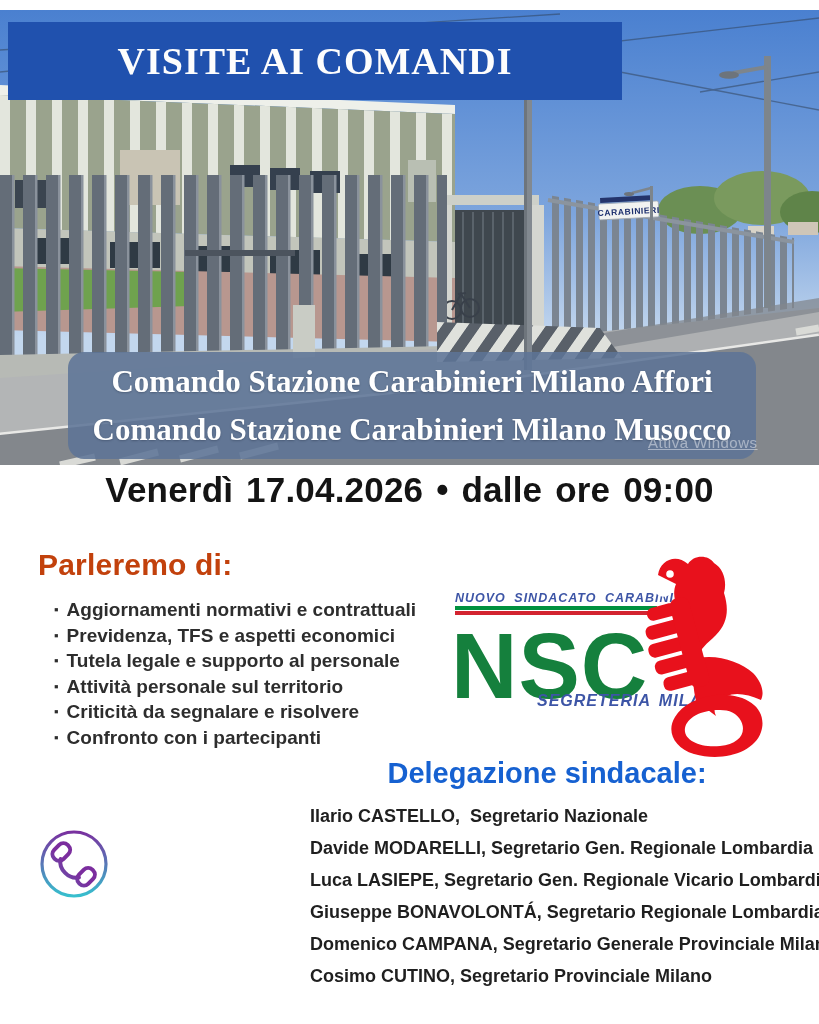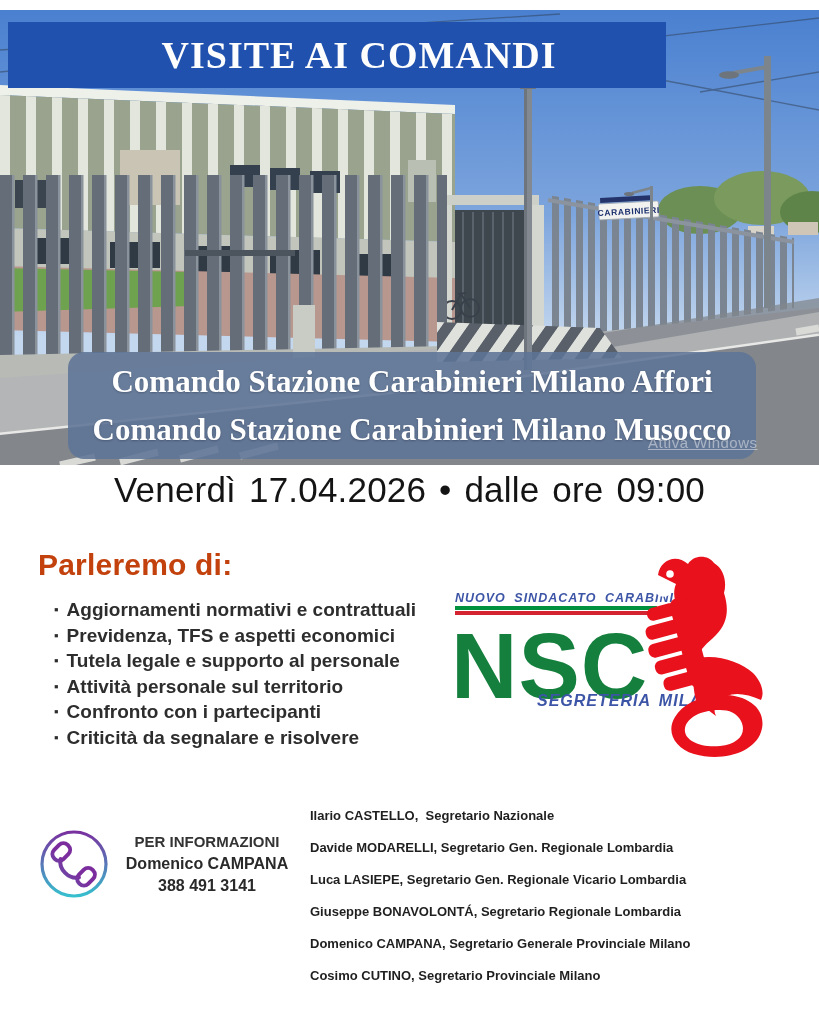--- a/index.html
+++ b/index.html
@@ -5,22 +5,22 @@
   html,body{margin:0;padding:0;background:#e8e8e8;}
   #canvas{
     position:relative;width:819px;height:1024px;background:#ffffff;
     font-family:"Liberation Sans",sans-serif;overflow:hidden;margin:0 auto;
   }
   
   .photo{position:absolute;left:0;top:10px;width:819px;height:455px;overflow:hidden;background:#9dbfe8;}
   .photo svg.scene{position:absolute;left:0;top:0;}
   
   .title-banner{
-    position:absolute;left:8px;top:22px;width:614px;height:66px;background:#2051ae;
-    display:flex;align-items:center;justify-content:center;z-index:5;padding-left:44px;
+    position:absolute;left:8px;top:22px;width:614px;height:78px;background:#2051ae;
+    display:flex;align-items:center;justify-content:center;z-index:5;
   }
   .title-banner span{
     color:#fdfdfd;font-family:"Liberation Serif",serif;font-weight:600;
     font-size:38px;letter-spacing:1px;
   }
   
   .photo-overlay{
     position:absolute;left:68px;top:342px;width:688px;height:107px;border-radius:16px;
     background:rgba(93,116,150,0.87);z-index:4;
     display:flex;flex-direction:column;justify-content:center;text-align:center;
@@ -29,21 +29,21 @@
     color:#fff;font-family:"Liberation Serif",serif;font-weight:700;font-size:31px;
     line-height:48px;text-shadow:0 1px 2px rgba(30,40,60,.35);white-space:nowrap;
   }
   .watermark{
     position:absolute;left:648px;top:424px;z-index:6;color:rgba(255,255,255,0.45);
     font-size:15px;letter-spacing:.5px;text-decoration:underline;
   }
   
   .date-line{
     position:absolute;left:0;top:470px;width:819px;text-align:center;
-    font-size:35px;font-weight:400;color:#141414;letter-spacing:.2px;word-spacing:3px;
+    font-size:35px;font-weight:700;color:#141414;letter-spacing:.2px;word-spacing:3px;
   }
   
   .topics{position:absolute;left:38px;top:548px;width:400px;}
   .topics h2{
     margin:0 0 10px 0;font-size:30px;font-weight:700;color:#c2410c;letter-spacing:.2px;
   }
   .topics ul{list-style:none;margin:16px;padding:0;}
   .topics li{
     font-size:19px;font-weight:700;color:#2d2d2d;line-height:23.5px;white-space:nowrap;
   }
@@ -67,21 +67,21 @@
     letter-spacing:1px;word-spacing:3px;white-space:nowrap;font-style:italic;
   }
   .creature{position:absolute;left:183px;top:4px;}
   
   .delegation-heading{
     position:absolute;left:300px;top:757px;width:494px;text-align:center;
     font-size:29px;font-weight:700;color:#1661d1;
   }
   .delegates{position:absolute;left:310px;top:800px;width:500px;}
   .delegates .member{
-    height:32px;line-height:32px;font-size:13px;font-weight:700;color:#1f1f1f;
+    height:32px;line-height:32px;font-size:18px;font-weight:700;color:#1f1f1f;
     white-space:pre;overflow:visible;
   }
   
   .contact{position:absolute;left:36px;top:826px;display:flex;align-items:center;}
   .contact .icon-wrap{width:76px;height:76px;}
   .contact .txt{width:178px;margin-left:6px;text-align:center;}
   .contact .l1{font-size:15px;font-weight:700;color:#333;line-height:22px;}
   .contact .l2{font-size:16px;font-weight:700;color:#2a2a2a;line-height:22px;}
   .contact .l3{font-size:16px;font-weight:700;color:#2a2a2a;line-height:22px;}
 </style>
@@ -239,22 +239,22 @@
 
   <div class="date-line">Venerdì 17.04.2026  •  dalle ore 09:00</div>
 
   <div class="topics">
     <h2>Parleremo di:</h2>
     <ul>
       <li>Aggiornamenti normativi e contrattuali</li>
       <li>Previdenza, TFS e aspetti economici</li>
       <li>Tutela legale e supporto al personale</li>
       <li>Attività personale sul territorio</li>
+      <li>Criticità da segnalare e risolvere</li>
       <li>Confronto con i partecipanti</li>
-      <li>Criticità da segnalare e risolvere</li>
     </ul>
   </div>
 
   <div class="logo">
     <div class="logo-top-text">NUOVO SINDACATO CARABINIERI</div>
     <div class="flag-stripes">
       <div class="g"></div>
         <div class="w"></div>
         <div class="r"></div>
     </div>
@@ -284,20 +284,21 @@
                  C46,199 38,182 47,168 C54,156 70,148 88,146 Z
                  M92,161 C72,161 59,169 57,179 C55,191 72,199 92,197
                  C111,195 119,184 113,172 C109,164 101,161 92,161 Z"></path>
       </g>
 
       <path d="M29,30 C23,34 23,43 32,47 C39,50 45,44 44,38 Z" fill="#ffffff"></path>
       <circle cx="42" cy="25" r="3.8" fill="#ffffff"></circle>
     </svg>
   </div>
 
+  <div class="delegation-heading">Delegazione sindacale:</div>
   <div class="delegates">
     <div class="member">Ilario CASTELLO,  Segretario Nazionale</div>
     <div class="member">Davide MODARELLI, Segretario Gen. Regionale Lombardia</div>
     <div class="member">Luca LASIEPE, Segretario Gen. Regionale Vicario Lombardia</div>
     <div class="member">Giuseppe BONAVOLONTÁ, Segretario Regionale Lombardia</div>
     <div class="member">Domenico CAMPANA, Segretario Generale Provinciale Milano</div>
     <div class="member">Cosimo CUTINO, Segretario Provinciale Milano</div>
   </div>
 
   <div class="contact">
@@ -310,20 +311,15 @@
           </linearGradient>
         </defs>
         <circle cx="38" cy="38" r="32" fill="none" stroke="url(#pg)" stroke-width="3.2"></circle>
         <g transform="translate(38,38) rotate(45)" fill="none" stroke="url(#pg)" stroke-width="4" stroke-linecap="round" stroke-linejoin="round">
           <rect x="-24" y="-9" width="13" height="19" rx="6"></rect>
           <rect x="11" y="-9" width="13" height="19" rx="6"></rect>
           <path d="M-13,6 a15,13 0 0 0 26,0"></path>
         </g>
       </svg>
     </div>
-    <div class="txt">
-      <div class="l1">PER INFORMAZIONI</div>
-      <div class="l2">Domenico CAMPANA</div>
-      <div class="l3">388 491 3141</div>
-    </div>
   </div>
 
 </div>
 
 </body></html>

